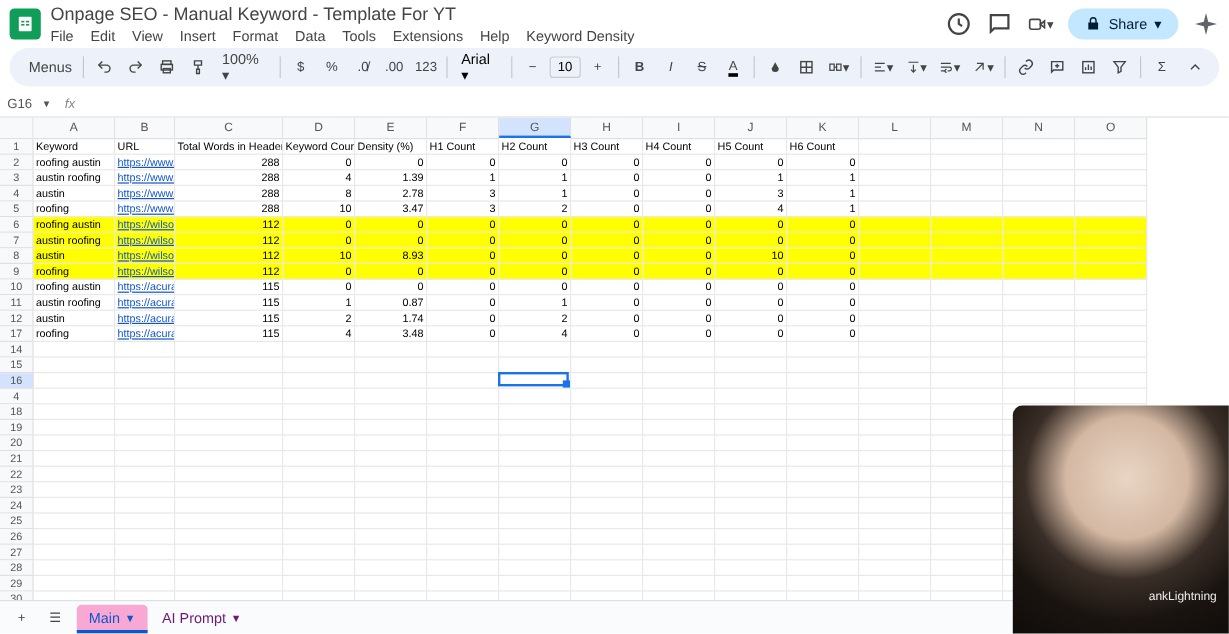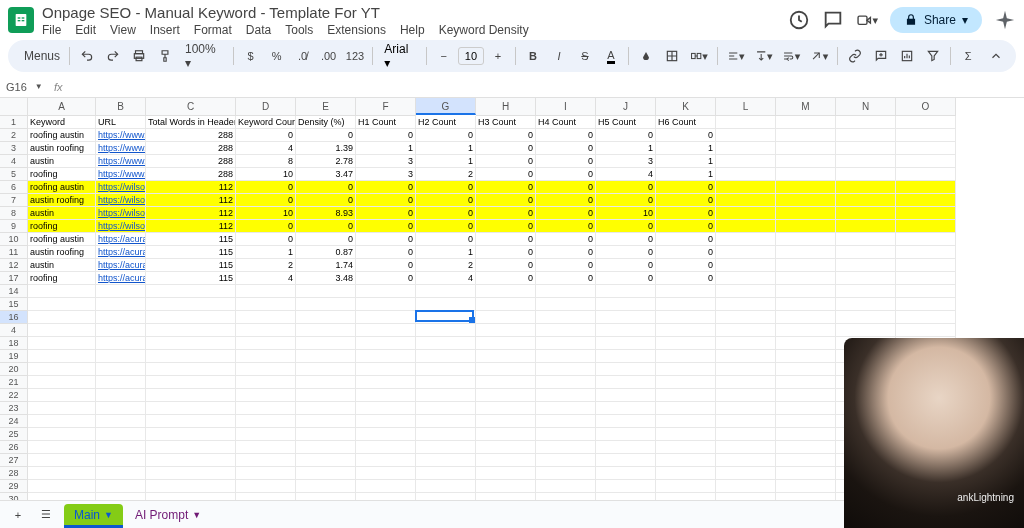--- a/index.html
+++ b/index.html
@@ -42,21 +42,21 @@
 .cell { border-right: 1px solid #e8e8e8; border-bottom: 1px solid #e8e8e8; font-size: 9px; padding: 0 2px; line-height: 13px; overflow: hidden; white-space: nowrap; }
 .cell.num { text-align: right; }
 .cell.link { color: #1155cc; text-decoration: underline; }
 .col-hdr.sel, .row-hdr.sel { background: #d3e3fd; }
 .col-hdr.sel { border-bottom: 2px solid #1a73e8; height: 17px; line-height: 17px;}
 .cell-selection { position: absolute; border: 2px solid #1a73e8; pointer-events: none; }
 .cell-handle { position: absolute; width: 6px; height: 6px; background: #1a73e8; right: -3px; bottom: -3px; }
 .sheet-tabs { position: absolute; bottom: 0; left: 0; right: 0; height: 28px; display: flex; align-items: center; padding: 0 8px; gap: 8px; border-top: 1px solid #e0e0e0; background: #f9fbfd; }
 .sheet-tabs .add, .sheet-tabs .menu-icon { width: 20px; height: 20px; display: flex; align-items: center; justify-content: center; cursor: pointer; color: #444; }
 .sheet-tab { padding: 4px 10px; font-size: 12px; color: #701a75; cursor: pointer; display: flex; align-items: center; gap: 4px; border-radius: 4px 4px 0 0; }
-.sheet-tab.active { background: #84cc16; color: #0b57d0; font-weight: 500; position: relative; }
+.sheet-tab.active { background: #f9a8d4; color: #0b57d0; font-weight: 500; position: relative; }
 .sheet-tab.active::after { content: ''; position: absolute; bottom: -2px; left: 0; right: 0; height: 3px; background: #0b57d0; }
 .webcam { position: absolute; bottom: -10px; right: -10px; width: 190px; height: 200px; border-radius: 8px; background: radial-gradient(circle at 50% 30%, #e8d5c5 0%, #d4b8a3 30%, #3a2f28 50%, #1a1410 70%, #0d0a08 100%); }
 .webcam-label { position: absolute; bottom: 35px; right: 20px; color: #eee; font-size: 10px; }
 .gemini-icon { width: 22px; height: 22px; }
 </style>
 </head>
 <body>
 
 <div class="header">
   <div class="logo">

